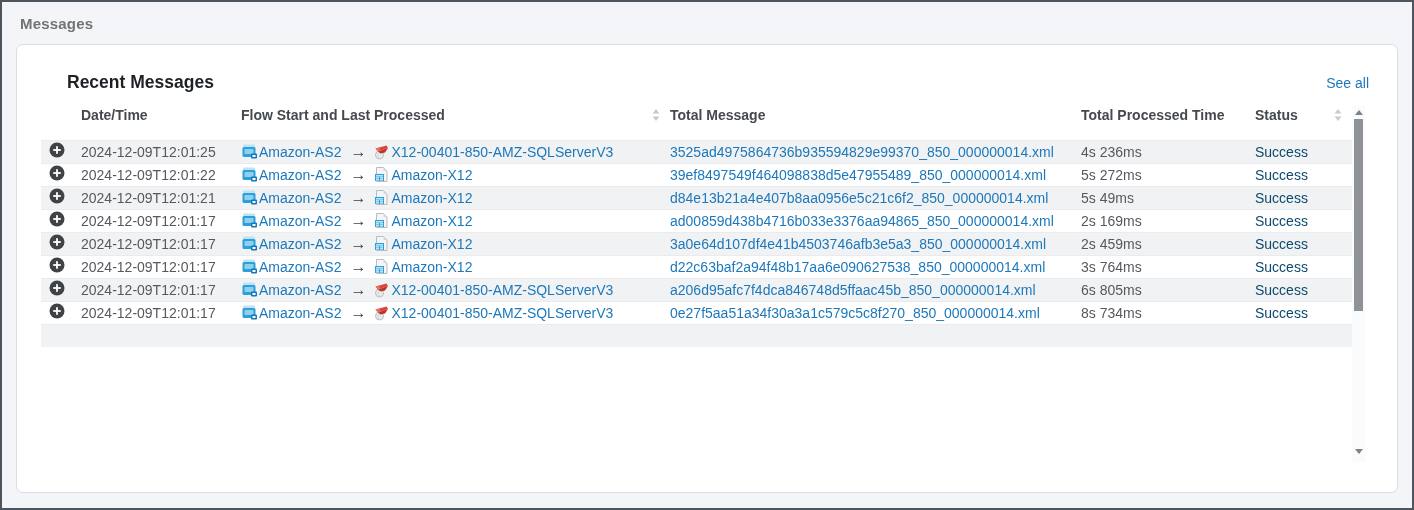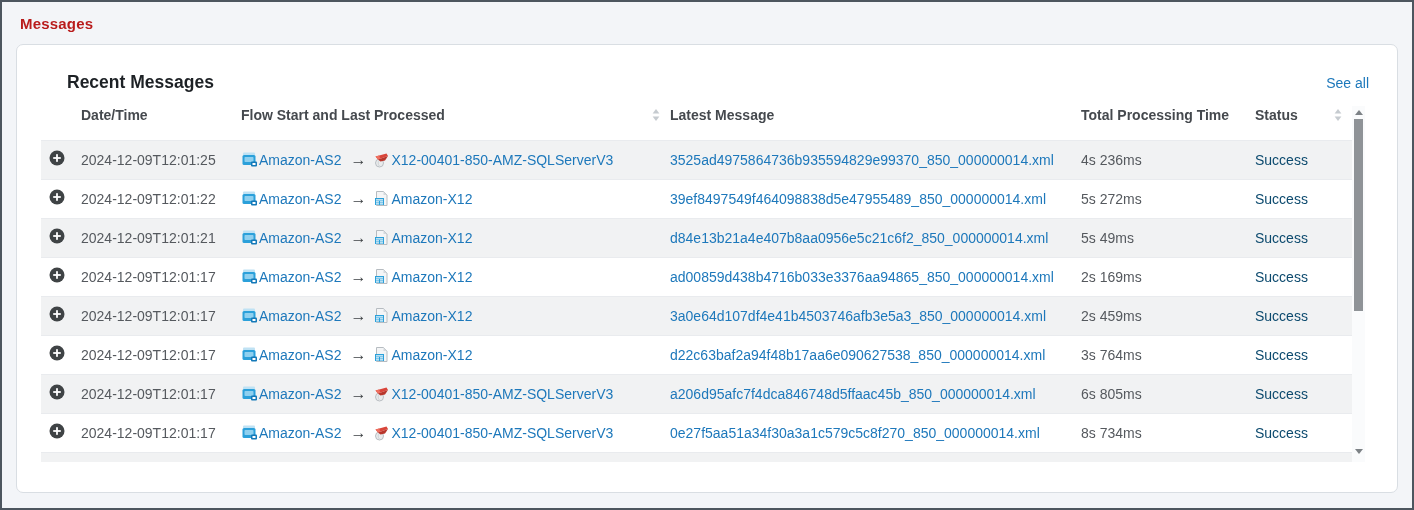--- a/index.html
+++ b/index.html
@@ -8,21 +8,21 @@
     font-family: "Liberation Sans", sans-serif;
     background: #ffffff;
   }
   .screen {
     width: 1414px; height: 510px;
     border: 2px solid #4d565f;
     background: #f3f5f8;
     overflow: hidden;
   }
   .page-title {
-    font-size: 15px; font-weight: 700; color: #b91c1c;
+    font-size: 15px; font-weight: 700; color: #737373;
     padding: 13px 0 12px 18px;
     letter-spacing: .2px;
   }
   .card {
     background: #ffffff;
     border: 1px solid #d9dee3;
     border-radius: 7px;
     margin: 0 14px;
     height: 449px;
     position: relative;
@@ -54,21 +54,21 @@
   col.c4 { width: 174px; }
   thead th {
     height: 34px;
     text-align: left;
     font-size: 14px; font-weight: 700; color: #45494e;
     vertical-align: middle;
     padding: 0 4px 16px 0;
   }
   th .th-inner { display: flex; align-items: center; justify-content: space-between; }
   .sort-carets { display:inline-flex; flex-direction:column; gap:2px; margin-right: 6px; }
-  tbody tr { height: 39px; }
+  tbody tr { height: 23px; }
   tbody tr:nth-child(odd) td { background: #f1f2f3; }
   tbody td {
     vertical-align: middle;
     border-top: 1px solid #e9ebee;
     color: #55595e;
     padding-right: 6px;
     white-space: nowrap; overflow: hidden;
   }
   td.c-expand { text-align: left; padding-left: 8px; }
   .expand-btn {
@@ -131,22 +131,22 @@
                 <span class="sort-carets">
                   <svg width="8" height="5">
                       <path d="M4 0 L7.4 4.6 H0.6 Z" fill="#c6cbd0"></path>
                     </svg>
                   <svg width="8" height="5">
                       <path d="M4 5 L7.4 0.4 H0.6 Z" fill="#c6cbd0"></path>
                     </svg>
                 </span>
               </span>
             </th>
-            <th><span>Latest Message</span></th>
-            <th><span>Total Processing Time</span></th>
+            <th><span>Total Message</span></th>
+            <th><span>Total Processed Time</span></th>
             <th>
               <span class="th-inner">
                 <span>Status</span>
                 <span class="sort-carets">
                   <svg width="8" height="5">
                       <path d="M4 0 L7.4 4.6 H0.6 Z" fill="#c6cbd0"></path>
                     </svg>
                   <svg width="8" height="5">
                       <path d="M4 5 L7.4 0.4 H0.6 Z" fill="#c6cbd0"></path>
                     </svg>

